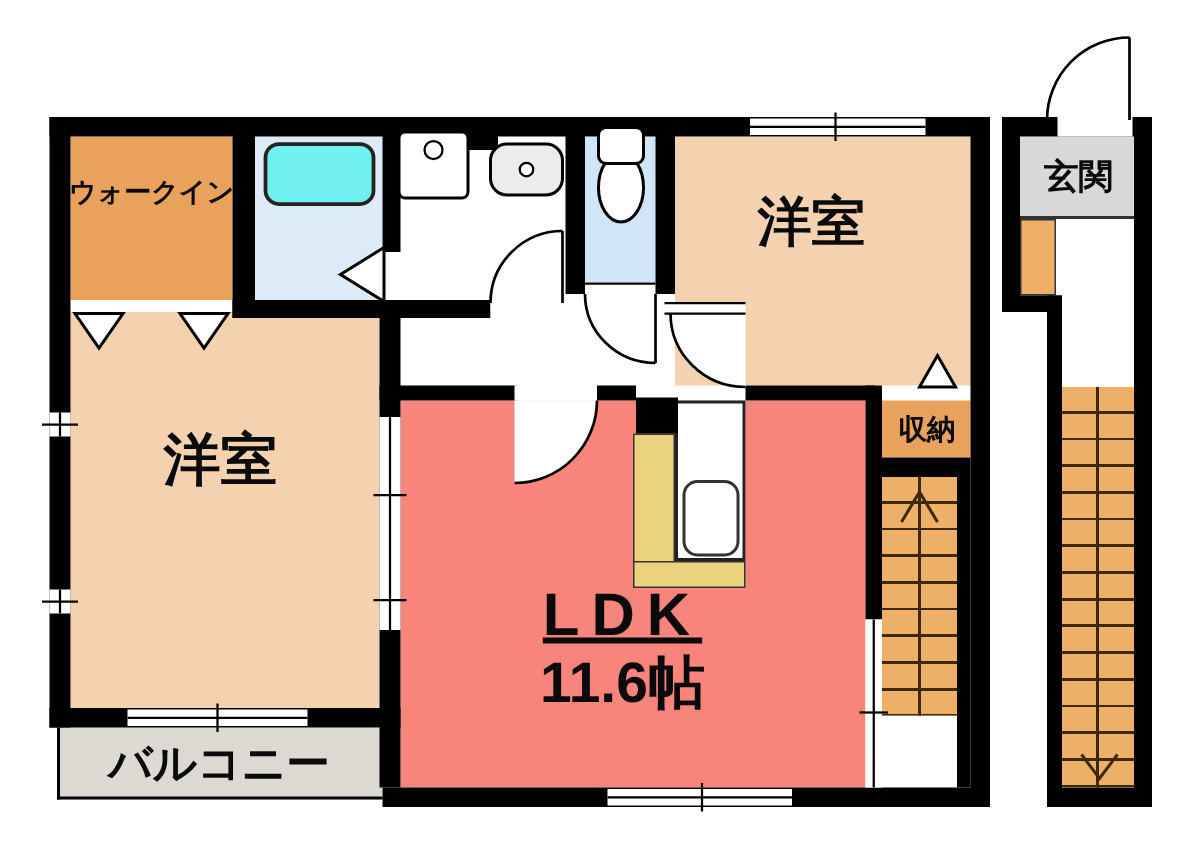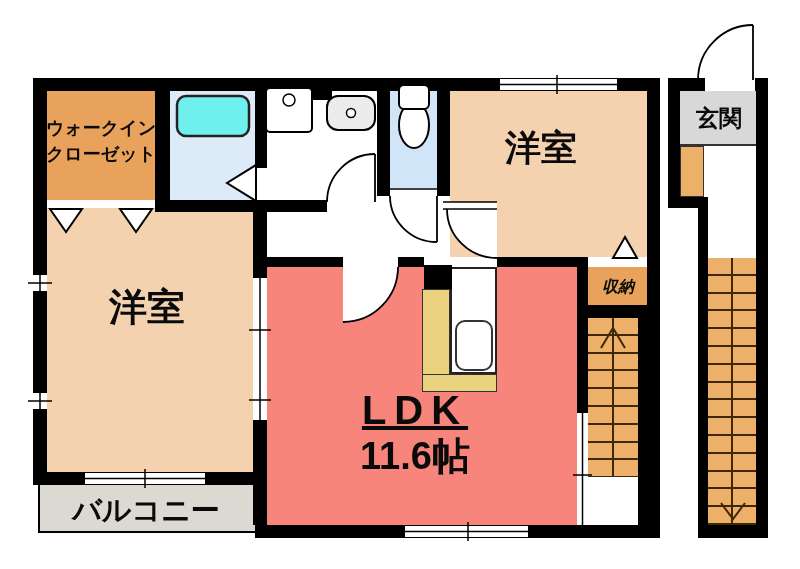--- a/index.html
+++ b/index.html
@@ -125,22 +125,21 @@
     <line x1="28" y1="283" x2="52" y2="283" stroke="#000" stroke-width="1.5"></line>
     <line x1="40" y1="393" x2="40" y2="409" stroke="#000" stroke-width="1.5"></line>
     <line x1="28" y1="401" x2="52" y2="401" stroke="#000" stroke-width="1.5"></line>
 
     <line x1="680" y1="145" x2="756" y2="145" stroke="#333" stroke-width="2"></line>
     <polyline points="601,348 613,328 625,348" fill="none" stroke="#3f2808" stroke-width="2"></polyline>
     <polyline points="721,503 733,519 745,503" fill="none" stroke="#3f2808" stroke-width="2"></polyline>
   </svg>
 
   <div class="lbl" style="left:101px;top:128px;font-size:18px;">ウォークイン</div>
-  <div class="lbl" style="left:101px;top:154px;font-size:18px;">クローゼット</div>
   <div class="lbl" style="left:147px;top:307px;font-size:38px;">洋室</div>
   <div class="lbl" style="left:541px;top:148px;font-size:36px;">洋室</div>
   <div class="lbl" style="left:415px;top:410px;font-size:40px;letter-spacing:8px;text-decoration:underline;">LDK</div>
   <div class="lbl" style="left:415px;top:456px;font-size:38px;text-align:center;">11.6帖</div>
-  <div class="lbl" style="left:618px;top:287px;font-size:16px;font-style:italic;">収納</div>
+  <div class="lbl" style="left:618px;top:287px;font-size:19px;">収納</div>
   <div class="lbl" style="left:719px;top:118px;font-size:23px;font-family:Liberation Serif, serif;">玄関</div>
   <div class="lbl" style="left:146px;top:510px;font-size:29px;">バルコニー</div>
 
 </div>
 
 </body></html>

